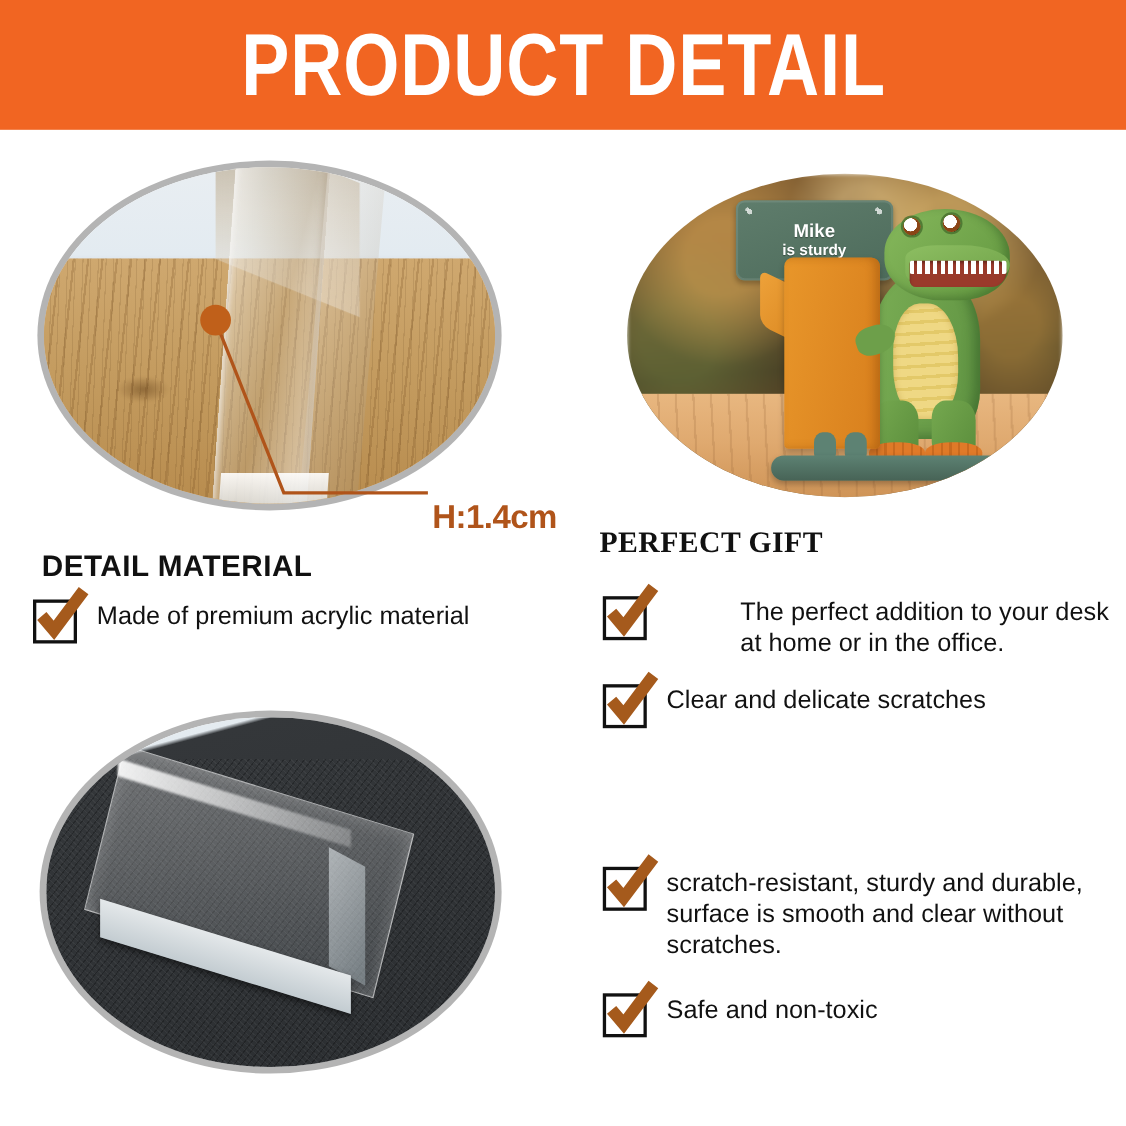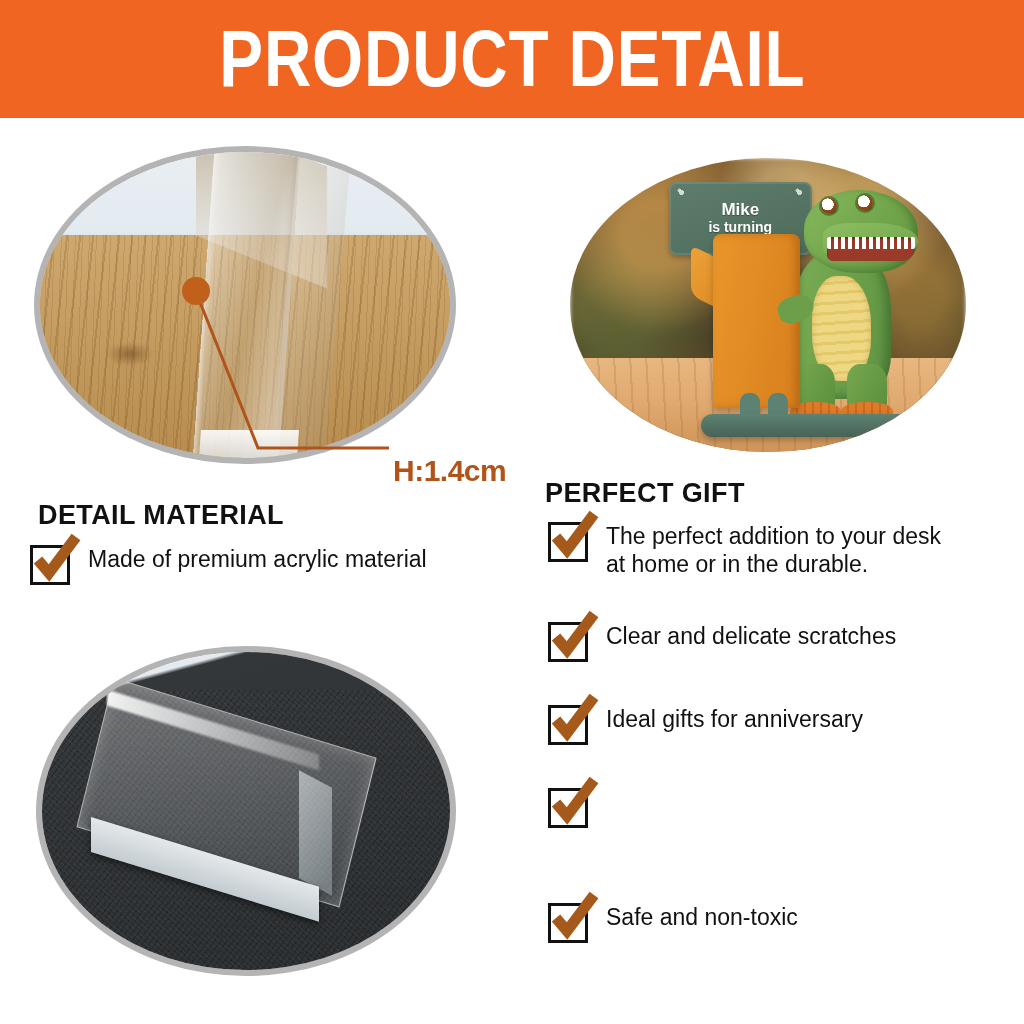--- a/index.html
+++ b/index.html
@@ -259,36 +259,36 @@
     background:linear-gradient(90deg,rgba(255,255,255,.9),rgba(255,255,255,.25));
     transform:skewY(17deg);filter:blur(.8px);
   }
 
   
   .section-title{
     position:absolute;font-weight:bold;color:#111;
     font-size:27px;letter-spacing:.4px;white-space:nowrap;
   }
   #title-acrylic{left:38px;top:500px;}
-  #title-gift{left:545px;top:478px;}
+  #title-gift{left:545px;top:478px;font-family:Liberation Serif, serif;}
 
   .check-item{position:absolute;display:flex;align-items:flex-start;}
   .checkbox{
     position:relative;width:40px;height:40px;flex:0 0 40px;
     border:3px solid #111;background:#fff;box-sizing:border-box;
   }
   .checkbox svg{position:absolute;left:-3px;top:-13px;width:50px;height:50px;overflow:visible;}
   .check-text{
     margin-left:18px;color:#111;font-size:23px;line-height:1.22;
     font-family:"Liberation Sans", sans-serif;
   }
   .check-text span{display:block;}
 
   #item-acrylic-0{left:30px;top:545px;width:470px;}
-  #gift-0{left:548px;top:522px;width:460px;}
+  #gift-0{left:548px;top:542px;width:460px;justify-content:space-between;}
   #gift-1{left:548px;top:622px;width:460px;}
   #gift-2{left:548px;top:705px;width:460px;}
   #gift-3{left:548px;top:788px;width:460px;}
   #gift-4{left:548px;top:903px;width:460px;}
 </style>
 </head>
 <body>
 
 <div id="page">
 
@@ -314,21 +314,21 @@
 
   <div class="oval" id="photo-dino">
     <div class="dino-bg"></div>
     <div class="dino-table"></div>
 
     <div class="sign-post"></div>
     <div class="sign">
       <div class="paw" style="left:8px;top:6px;"></div>
       <div class="paw" style="right:8px;top:6px;"></div>
       <div class="sign-l1">Mike</div>
-      <div class="sign-l2">is turning</div>
+      <div class="sign-l2">is sturdy</div>
     </div>
 
     <div class="dino-body"></div>
     <div class="dino-belly"></div>
     <div class="dino-leg l"></div>
     <div class="dino-leg r"></div>
     <div class="dino-foot l"></div>
     <div class="dino-foot r"></div>
     <div class="dino-head"></div>
     <div class="dino-snout"></div>
@@ -369,52 +369,47 @@
   <div class="section-title" id="title-gift">PERFECT GIFT</div>
 
   <div class="check-item" id="gift-0">
     <div class="checkbox">
       <svg viewBox="0 0 50 50">
         <path d="M8 25 L19 38 L46 2" fill="none" stroke="#A55A1C" stroke-width="11" stroke-linecap="butt" stroke-linejoin="miter"></path>
       </svg>
     </div>
     <div class="check-text">
       <span>The perfect addition to your desk</span>
-      <span>at home or in the durable.</span>
+      <span>at home or in the office.</span>
     </div>
   </div>
 
   <div class="check-item" id="gift-1">
     <div class="checkbox">
       <svg viewBox="0 0 50 50">
         <path d="M8 25 L19 38 L46 2" fill="none" stroke="#A55A1C" stroke-width="11" stroke-linecap="butt" stroke-linejoin="miter"></path>
       </svg>
     </div>
     <div class="check-text">
       <span>Clear and delicate scratches</span>
     </div>
   </div>
 
-  <div class="check-item" id="gift-2">
-    <div class="checkbox">
-      <svg viewBox="0 0 50 50">
-        <path d="M8 25 L19 38 L46 2" fill="none" stroke="#A55A1C" stroke-width="11" stroke-linecap="butt" stroke-linejoin="miter"></path>
-      </svg>
-    </div>
-    <div class="check-text">
-      <span>Ideal gifts for anniversary</span>
-    </div>
-  </div>
 
   <div class="check-item" id="gift-3">
     <div class="checkbox">
       <svg viewBox="0 0 50 50">
         <path d="M8 25 L19 38 L46 2" fill="none" stroke="#A55A1C" stroke-width="11" stroke-linecap="butt" stroke-linejoin="miter"></path>
       </svg>
     </div>
+    <div class="check-text">
+      <span>scratch-resistant, sturdy and durable,</span>
+      <span>surface is smooth and clear without</span>
+      <span>scratches.</span>
+    </div>
   </div>
 
   <div class="check-item" id="gift-4">
     <div class="checkbox">
       <svg viewBox="0 0 50 50">
         <path d="M8 25 L19 38 L46 2" fill="none" stroke="#A55A1C" stroke-width="11" stroke-linecap="butt" stroke-linejoin="miter"></path>
       </svg>
     </div>
     <div class="check-text">
       <span>Safe and non-toxic</span>

